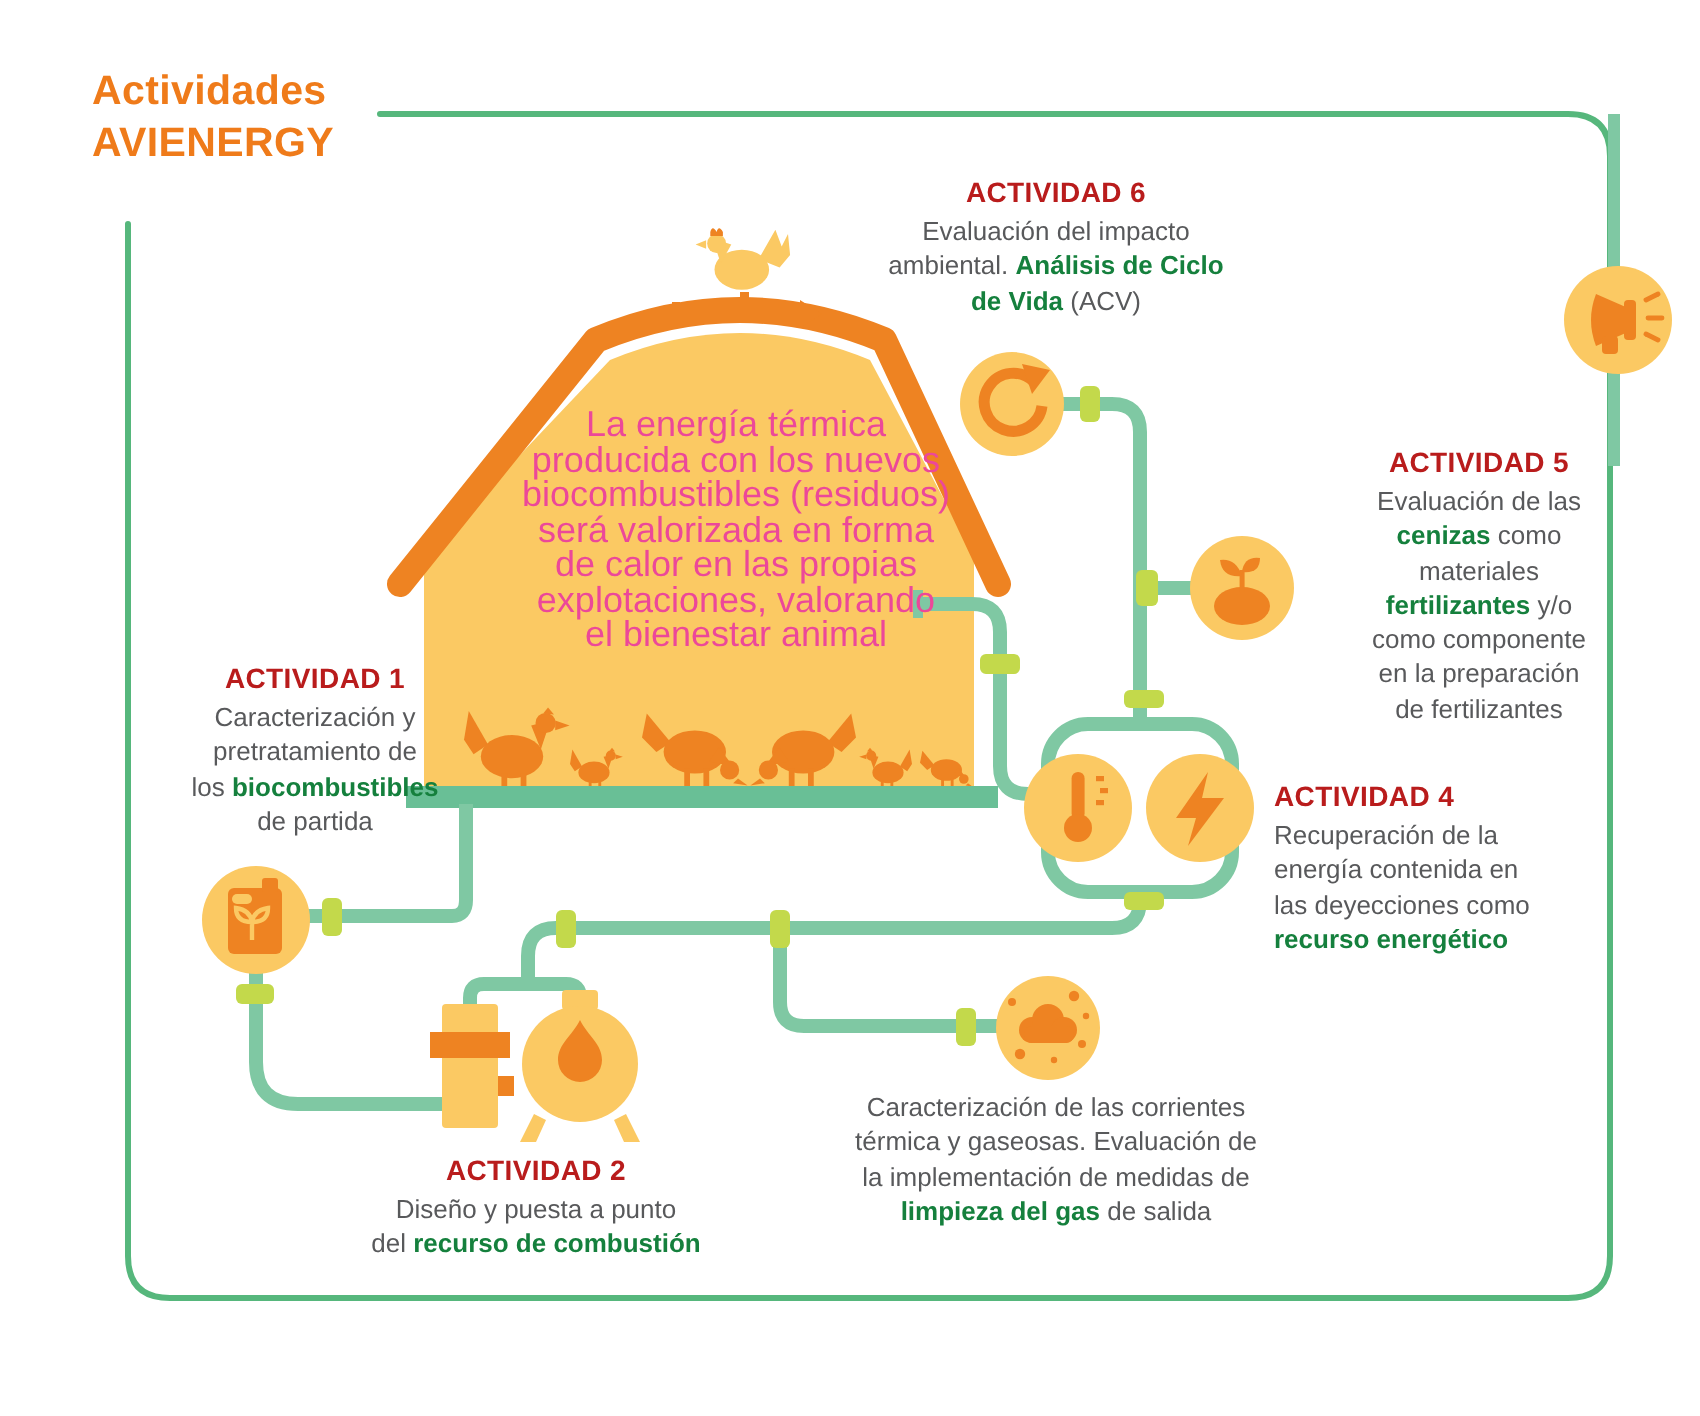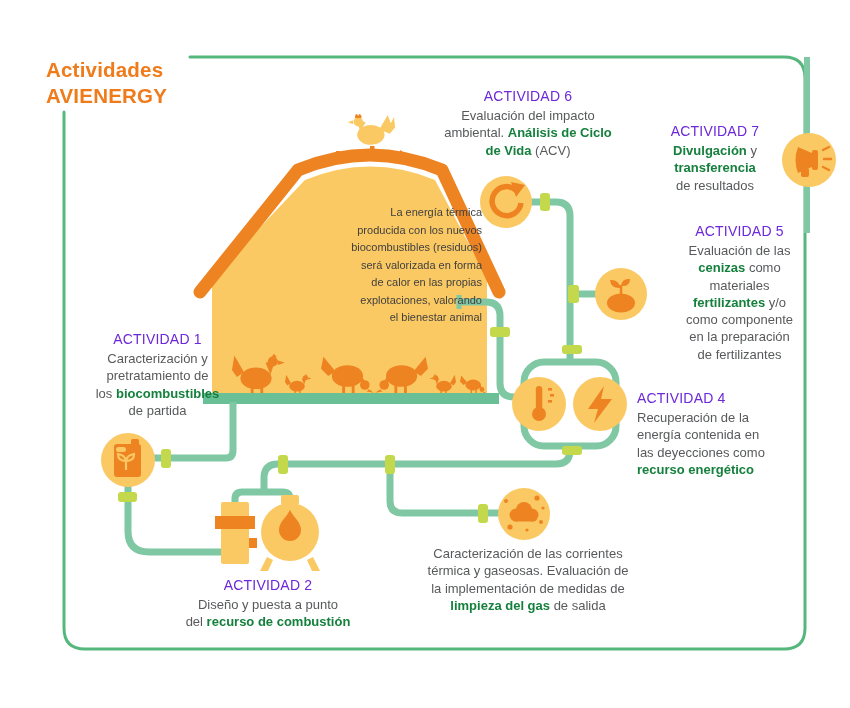--- a/index.html
+++ b/index.html
@@ -1,27 +1,27 @@
 <!DOCTYPE html>
 <html><head>
 <meta charset="utf-8">
 <style>
   html,body{margin:0;padding:0;background:#fff;}
   .stage{position:relative;width:850px;height:708px;background:#ffffff;overflow:hidden;
          font-family:"Liberation Sans",sans-serif;}
   .stage svg.layer{position:absolute;left:0;top:0;}
   .abs{position:absolute;}
-  .title{color:#EF7B1A;font-weight:700;font-size:20.5px;line-height:1.25;letter-spacing:.2px;margin-top:24px;}
+  .title{color:#EF7B1A;font-weight:700;font-size:20.5px;line-height:1.25;letter-spacing:.2px;}
   .act{position:absolute;}
-  .act-h{color:#6d28d9;font-weight:400;font-size:14px;letter-spacing:.2px;margin-bottom:3px;}
+  .act-h{color:#b91c1c;font-weight:700;font-size:14px;letter-spacing:.2px;margin-bottom:3px;}
   .act-b{color:#58595B;font-size:13px;line-height:1.33;}
   .center{text-align:center;}
   .b{font-weight:700;color:#15803d;}
-  .barn-text{position:absolute;left:254px;top:204px;width:228px;text-align:right;
-             font-size:11px;line-height:17.5px;color:#404040;}
+  .barn-text{position:absolute;left:254px;top:204px;width:228px;text-align:center;
+             font-size:18px;line-height:17.5px;color:#ec4899;}
   .act1{left:60px;top:331px;width:195px;}
   .act2{left:156px;top:577px;width:224px;}
   .act3{left:397px;top:545px;width:262px;}
   .act4{left:637px;top:390px;width:175px;}
   .act5{left:662px;top:223px;width:155px;text-align:center;}
   .act6{left:412px;top:88px;width:232px;}
   .act7{left:655px;top:123px;width:120px;}
 </style>
 </head>
 <body>
@@ -230,18 +230,14 @@
   <div class="act act5">
     <div class="act-h">ACTIVIDAD 5</div>
     <div class="act-b"><span>Evaluación de las</span><br><span class="b">cenizas</span><span> como</span><br><span>materiales</span><br><span class="b">fertilizantes</span><span> y/o</span><br><span>como componente</span><br><span>en la preparación</span><br><span>de fertilizantes</span></div>
   </div>
 
   <div class="act act6 center">
     <div class="act-h">ACTIVIDAD 6</div>
     <div class="act-b"><span>Evaluación del impacto</span><br><span>ambiental. </span><span class="b">Análisis de Ciclo</span><br><span class="b">de Vida</span><span> (ACV)</span></div>
   </div>
 
-  <div class="act act7 center">
-    <div class="act-h">ACTIVIDAD 7</div>
-    <div class="act-b"><span class="b">Divulgación</span><span> y</span><br><span class="b">transferencia</span><br><span>de resultados</span></div>
-  </div>
 
 </div>
 
 </body></html>

